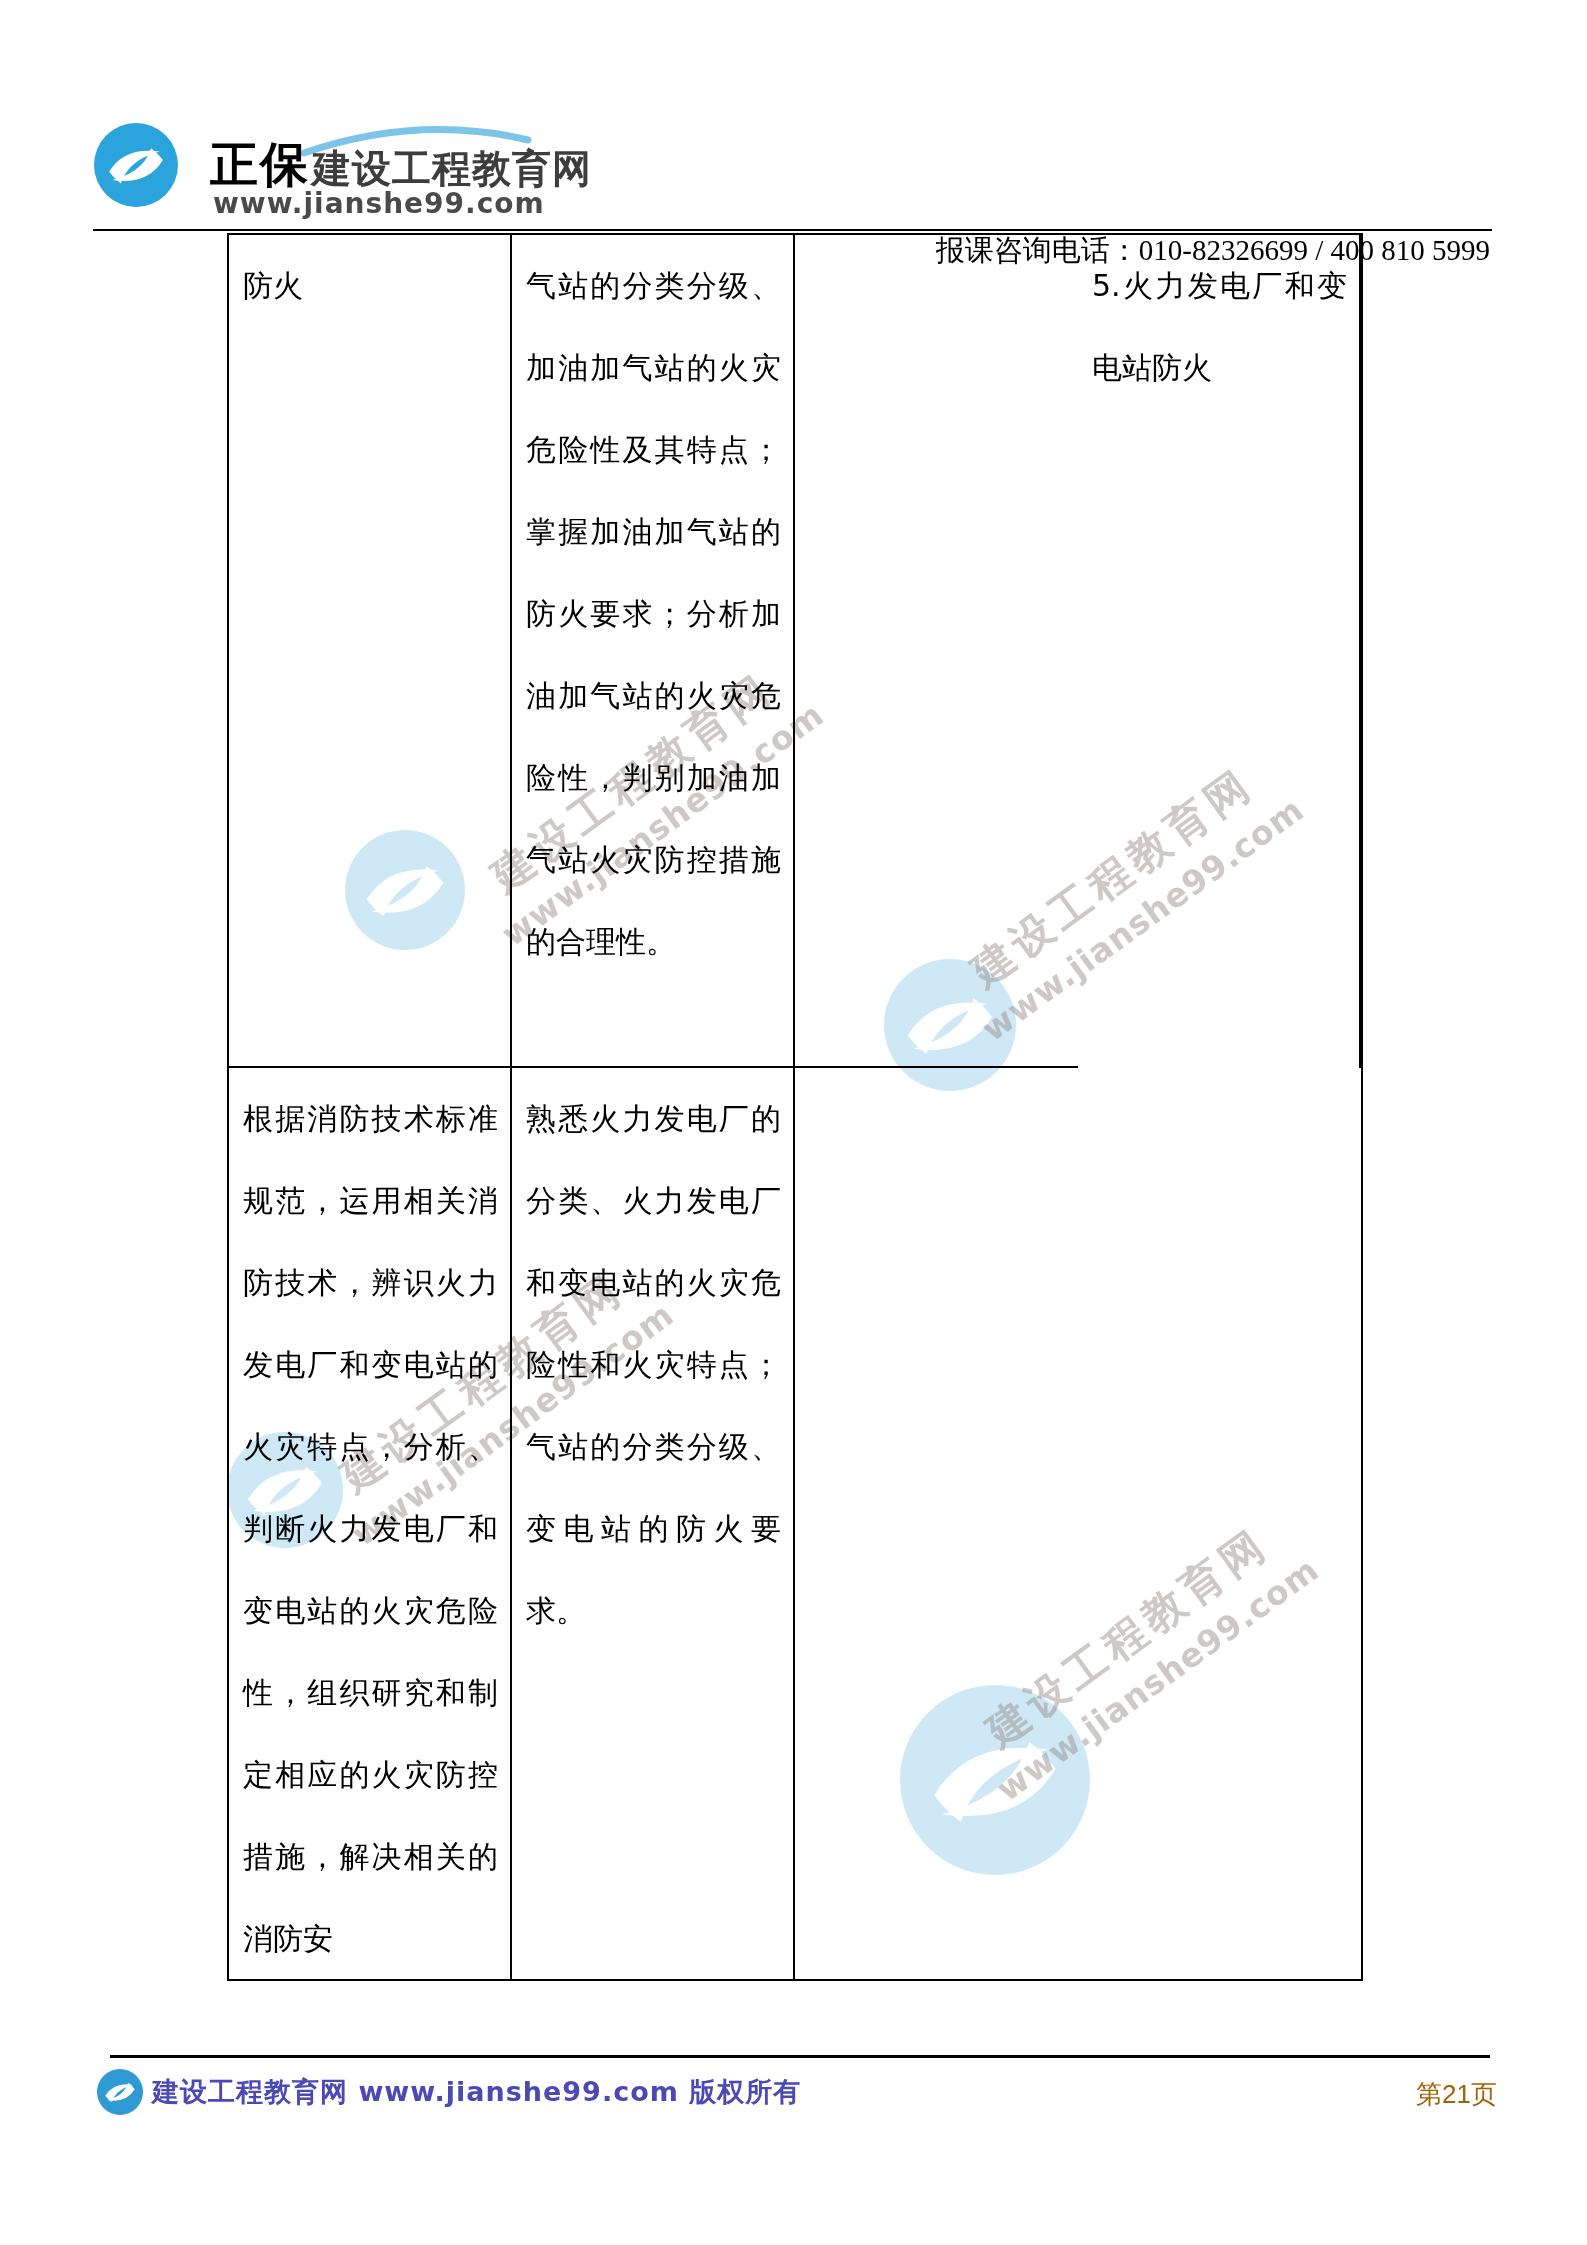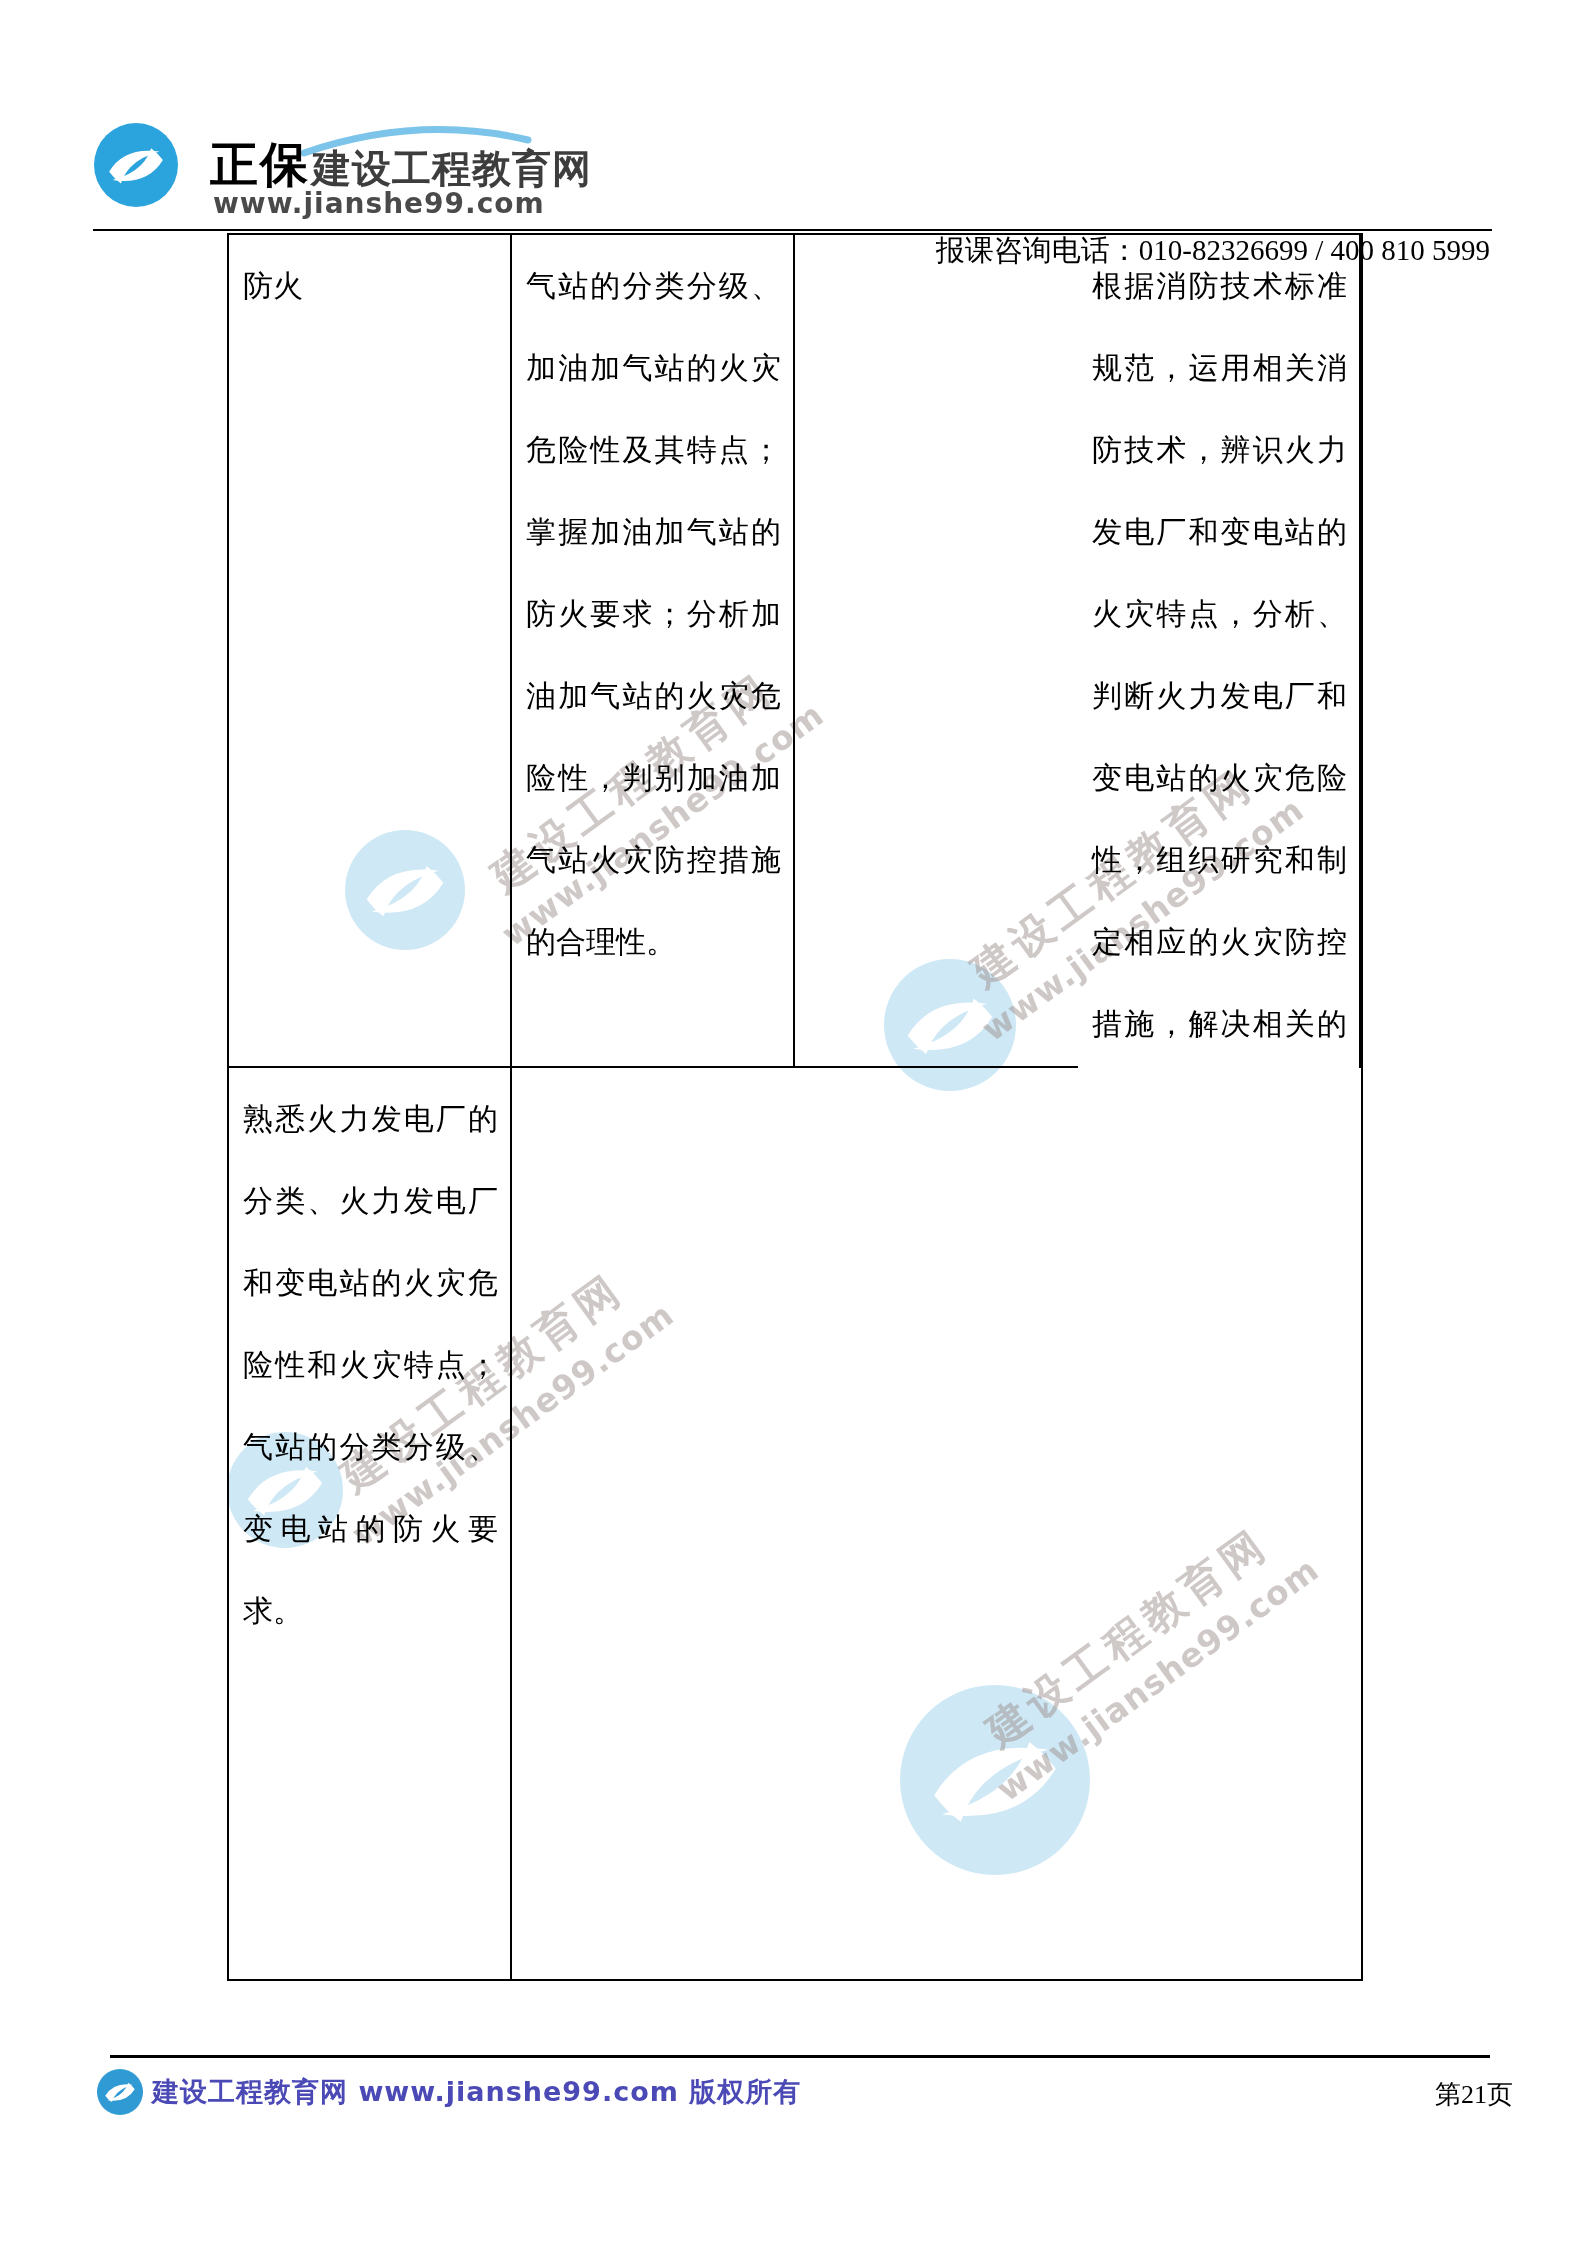--- a/index.html
+++ b/index.html
@@ -75,23 +75,23 @@
 
   
   .footer { position:absolute; left:0; top:0; width:100%; z-index:2; }
   .footer-rule { position:absolute; left:110px; top:2055px; width:1380px; height:3px; background:#000; }
   .footer-circle { position:absolute; left:97px; top:2069px; width:46px; height:46px; color:#2f9ad4; }
   .footer-copy {
     position:absolute; left:152px; top:2074px;
     font-size:27px; font-weight:bold; color:#4b49b5; letter-spacing:1px;
   }
   .page-num {
-    position:absolute; right:74px; top:2077px;
-    font-family:Liberation Serif, serif;
-    font-size:26px; color:#000000;
+    position:absolute; right:90px; top:2077px;
+    font-family:Liberation Sans, sans-serif;
+    font-size:26px; color:#a16207;
   }
 </style>
 </head>
 <body>
 
 <svg width="0" height="0" style="position:absolute">
   <defs>
     <g id="swoosh">
       <circle cx="50" cy="50" r="50" fill="currentColor"></circle>
       <path d="M18 58 Q36 28 78 34 Q56 40 44 52 Q36 60 32 72 Q24 66 18 58 Z" fill="#ffffff"></path>
@@ -146,20 +146,21 @@
     <div class="brand-url">www.jianshe99.com</div>
     <div class="phone">报课咨询电话：010-82326699 / 400 810 5999</div>
     <div class="header-rule"></div>
   </div>
 
   <div class="syl-table">
     <div class="cell">防火</div>
     <div class="cell">气站的分类分级、加油加气站的火灾危险性及其特点；掌握加油加气站的防火要求；分析加油加气站的火灾危险性，判别加油加气站火灾防控措施的合理性。</div>
     <div class="cell last-col"></div>
 
+    <div class="cell last-row">5.火力发电厂和变电站防火</div>
     <div class="cell last-row">根据消防技术标准规范，运用相关消防技术，辨识火力发电厂和变电站的火灾特点，分析、判断火力发电厂和变电站的火灾危险性，组织研究和制定相应的火灾防控措施，解决相关的消防安</div>
     <div class="cell last-row">熟悉火力发电厂的分类、火力发电厂和变电站的火灾危险性和火灾特点；气站的分类分级、变电站的防火要求。</div>
     <div class="cell last-col last-row"></div>
   </div>
 
   <div class="footer">
     <div class="footer-rule"></div>
     <svg class="footer-circle" viewBox="0 0 100 100">
         <use href="#swoosh"></use>
       </svg>

